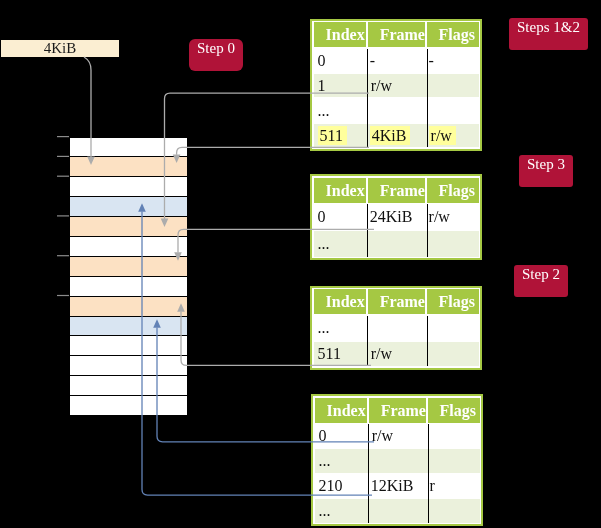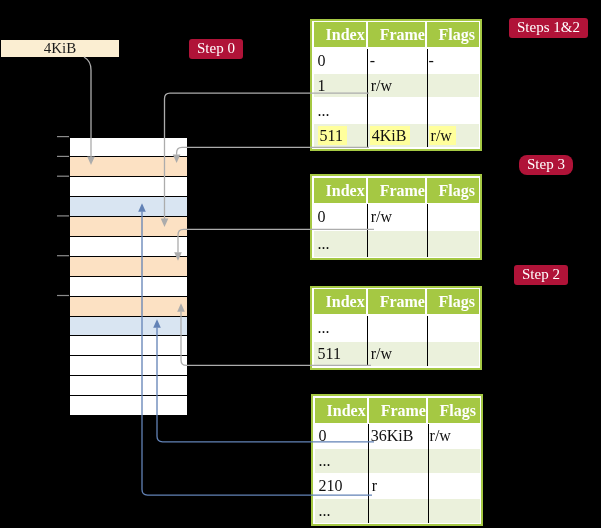--- a/index.html
+++ b/index.html
@@ -25,26 +25,26 @@
   
   .size-box{
     left:1px;top:40px;width:118px;height:17px;
     background:var(--wheat);
     color:#1a1a1a;font-size:15px;line-height:17px;text-align:center;
   }
 
   
   .badge{
     background:var(--badge-red);color:#fff;
-    font-size:15px;line-height:18px;height:20px;
+    font-size:15px;line-height:18px;height:32px;
     padding:0 8px;border-radius:3px;text-align:center;white-space:nowrap;
   }
-  .badge-step0{left:189px;top:39px;}
+  .badge-step0{left:189px;top:39px;border-radius:6px;}
   .badge-steps12{left:509px;top:18px;}
-  .badge-step3{left:519px;top:155px;border-radius:8px;}
+  .badge-step3{left:519px;top:155px;}
   .badge-step4{left:514px;top:265px;}
 
   
   .mem-col{
     left:69px;top:136.5px;width:119px;height:279.5px;
     border:1.4px solid #000;box-sizing:border-box;
     display:flex;flex-direction:column;background:#fff;
   }
   .mem-row{flex:1 1 0;border-bottom:1.4px solid #000;}
   .mem-row:last-child{border-bottom:none;}
@@ -145,20 +145,21 @@
     <div class="vln" style="left: 114.7px;"></div>
   </div>
 <div class="abs ptable t2">
     <div class="hrow">
       <div class="hcell c0">Index</div>
       <div class="hcell c1">Frame</div>
       <div class="hcell c2">Flags</div>
     </div>
     <div class="brow shade-white">
       <div class="bcell c0"><span>0</span></div>
+      <div class="bcell c1"><span>24KiB</span></div>
       <div class="bcell c2"><span>r/w</span></div>
     </div>
     <div class="brow shade-green">
       <div class="bcell c0"><span>...</span></div>
       <div class="bcell c1"></div>
       <div class="bcell c2"></div>
     </div>
     <div class="vln" style="left: 54.7px;"></div>
     <div class="vln" style="left: 114.7px;"></div>
   </div>
@@ -181,30 +182,30 @@
     <div class="vln" style="left: 114.7px;"></div>
   </div>
 <div class="abs ptable t4">
     <div class="hrow">
       <div class="hcell c0">Index</div>
       <div class="hcell c1">Frame</div>
       <div class="hcell c2">Flags</div>
     </div>
     <div class="brow shade-white">
       <div class="bcell c0"><span>0</span></div>
-      <div class="bcell c1"><span>36KiB</span></div>
       <div class="bcell c2"><span>r/w</span></div>
     </div>
     <div class="brow shade-green">
       <div class="bcell c0"><span>...</span></div>
       <div class="bcell c1"></div>
       <div class="bcell c2"></div>
     </div>
     <div class="brow shade-white">
       <div class="bcell c0"><span>210</span></div>
+      <div class="bcell c1"><span>12KiB</span></div>
       <div class="bcell c2"><span>r</span></div>
     </div>
     <div class="brow shade-green">
       <div class="bcell c0"><span>...</span></div>
       <div class="bcell c1"></div>
       <div class="bcell c2"></div>
     </div>
     <div class="vln" style="left: 54.7px;"></div>
     <div class="vln" style="left: 114.7px;"></div>
   </div>

